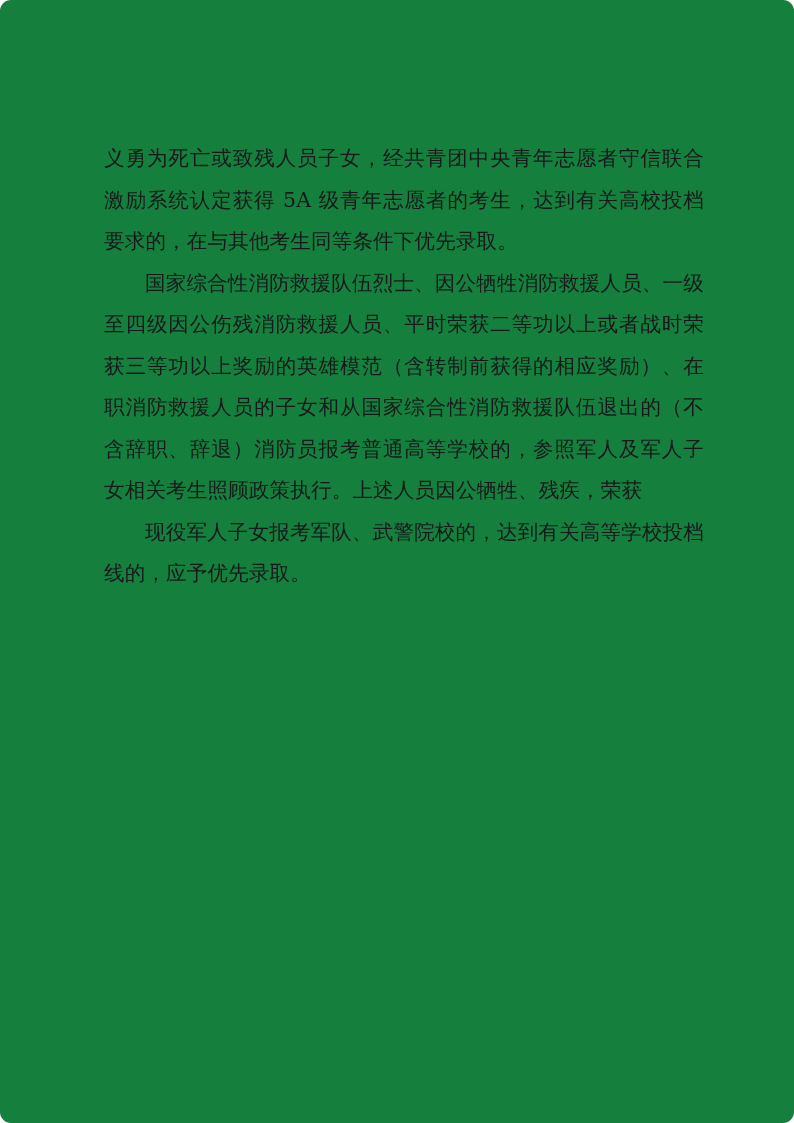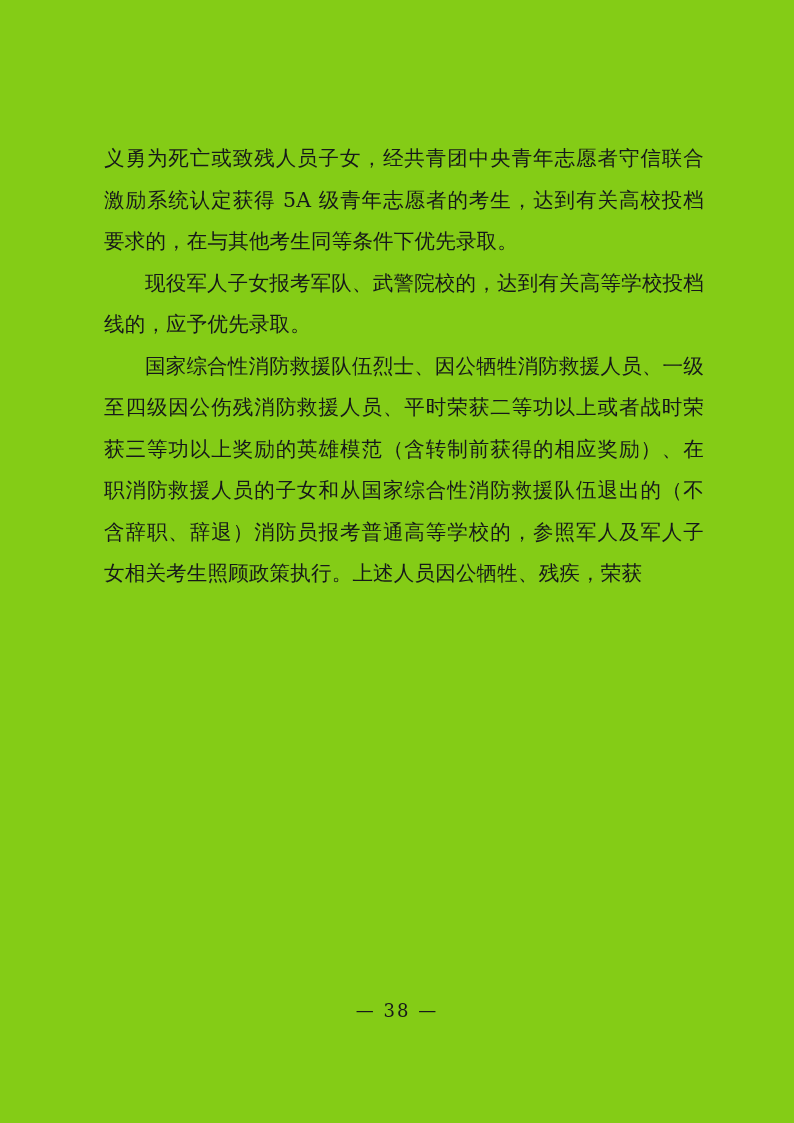--- a/index.html
+++ b/index.html
@@ -14,21 +14,22 @@
     color: #1a1a1a;
     position: relative;
     overflow: hidden;
   }
   .page {
     position: absolute;
     left: 0;
     top: 0;
     width: 794px;
     height: 1123px;
-    background: #84cc16;
+    background: #15803d;
+    border-radius: 11px;
   }
   .content {
     position: absolute;
     left: 104px;
     top: 138px;
     width: 600px;
   }
   .para {
     font-size: 20.5px;
     line-height: 41.5px;
@@ -52,17 +53,16 @@
     letter-spacing: 2px;
     font-family: "DejaVu Serif", "Liberation Serif", serif;
   }
 </style>
 </head>
 <body>
 
 <div class="page">
   <div class="content">
     <p class="para">义勇为死亡或致残人员子女，经共青团中央青年志愿者守信联合激励系统认定获得 5A 级青年志愿者的考生，达到有关高校投档要求的，在与其他考生同等条件下优先录取。</p>
+    <p class="para indent">国家综合性消防救援队伍烈士、因公牺牲消防救援人员、一级至四级因公伤残消防救援人员、平时荣获二等功以上或者战时荣获三等功以上奖励的英雄模范（含转制前获得的相应奖励）、在职消防救援人员的子女和从国家综合性消防救援队伍退出的（不含辞职、辞退）消防员报考普通高等学校的，参照军人及军人子女相关考生照顾政策执行。上述人员因公牺牲、残疾，荣获</p>
     <p class="para indent">现役军人子女报考军队、武警院校的，达到有关高等学校投档线的，应予优先录取。</p>
-    <p class="para indent">国家综合性消防救援队伍烈士、因公牺牲消防救援人员、一级至四级因公伤残消防救援人员、平时荣获二等功以上或者战时荣获三等功以上奖励的英雄模范（含转制前获得的相应奖励）、在职消防救援人员的子女和从国家综合性消防救援队伍退出的（不含辞职、辞退）消防员报考普通高等学校的，参照军人及军人子女相关考生照顾政策执行。上述人员因公牺牲、残疾，荣获</p>
   </div>
-  <div class="footer">— 38 —</div>
 </div>
 
 </body></html>

